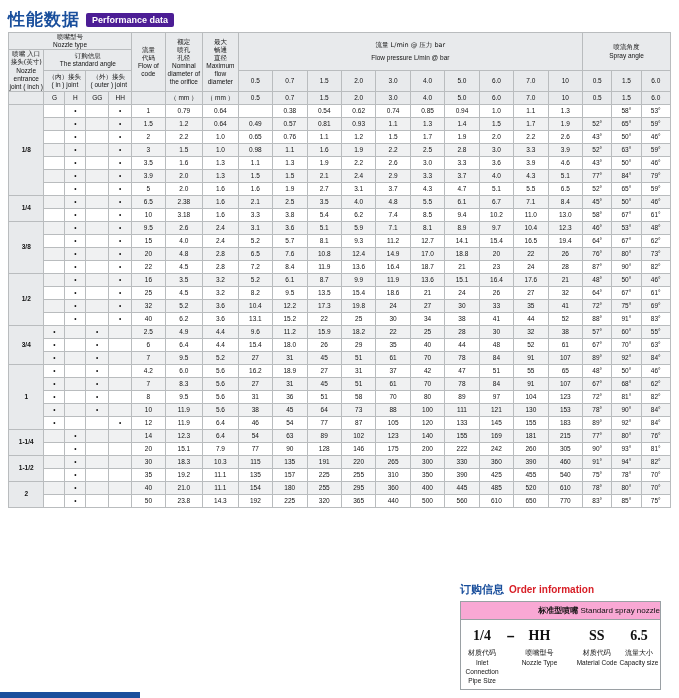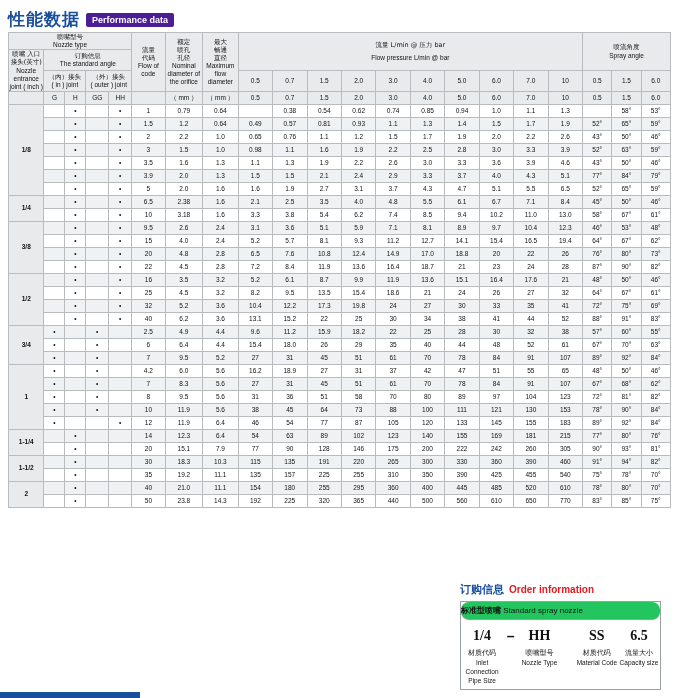--- a/index.html
+++ b/index.html
@@ -61,22 +61,22 @@
   }
   .order-title{
     display:flex;align-items:center;gap:5px;margin-bottom:4px;
   }
   .order-title .cn{font-size:11px;font-weight:bold;color:#1a4f9c;font-family:"DejaVu Sans", sans-serif;}
   .order-title .en{font-size:10px;font-weight:bold;color:#d81e26;}
   .order-box{
     border:1px solid #9aa0a4;
   }
   .order-box-head{
-    background:#22c55e;border-bottom:1px solid #9aa0a4;
-    text-align:left;padding:3px 0;font-size:8px;border-radius:8px;
+    background:#f9a8d4;border-bottom:1px solid #9aa0a4;
+    text-align:right;padding:3px 0;font-size:8px;
   }
   .order-box-head .cn{font-weight:bold;font-family:"DejaVu Sans", sans-serif;color:#111;}
   .order-code{
     display:flex;justify-content:center;align-items:flex-start;
     gap:0px;padding:8px 0 4px 0;background:#fff;
   }
   .code-col{width:52px;text-align:center;}
   .code-val{font-size:14px;font-weight:bold;color:#111;font-family:"Liberation Serif", serif;}
   .code-dash{font-size:14px;font-weight:bold;padding:0 2px;width:14px;text-align:center;}
   .code-cn{font-size:7px;margin-top:4px;font-family:"DejaVu Sans", sans-serif;}

